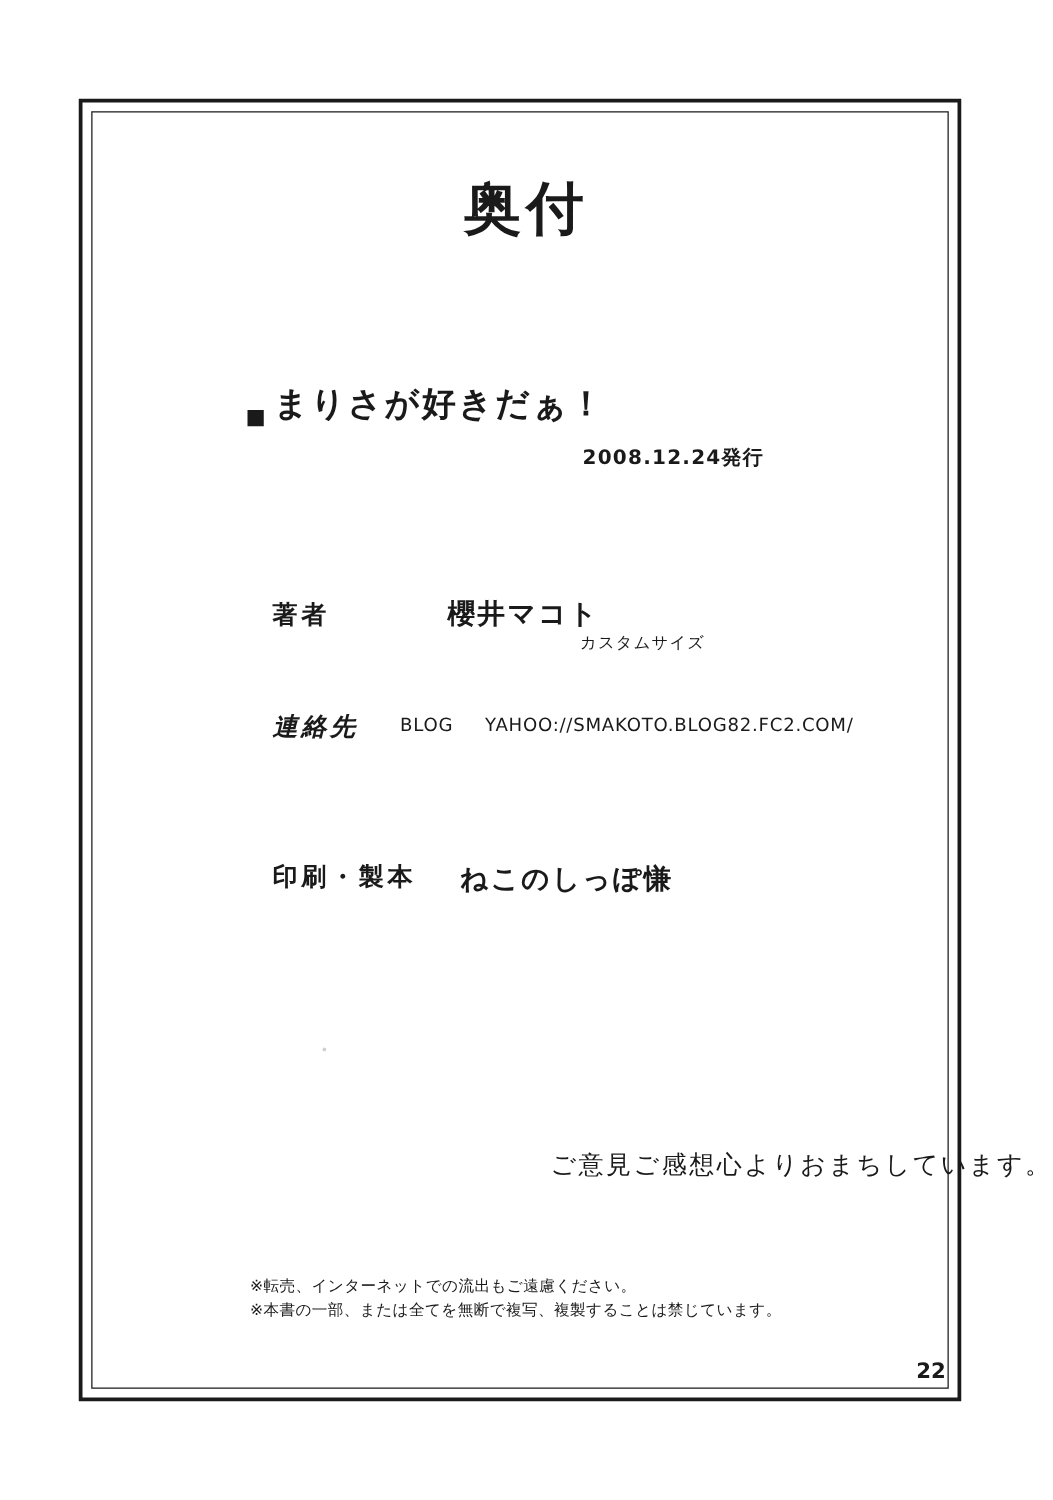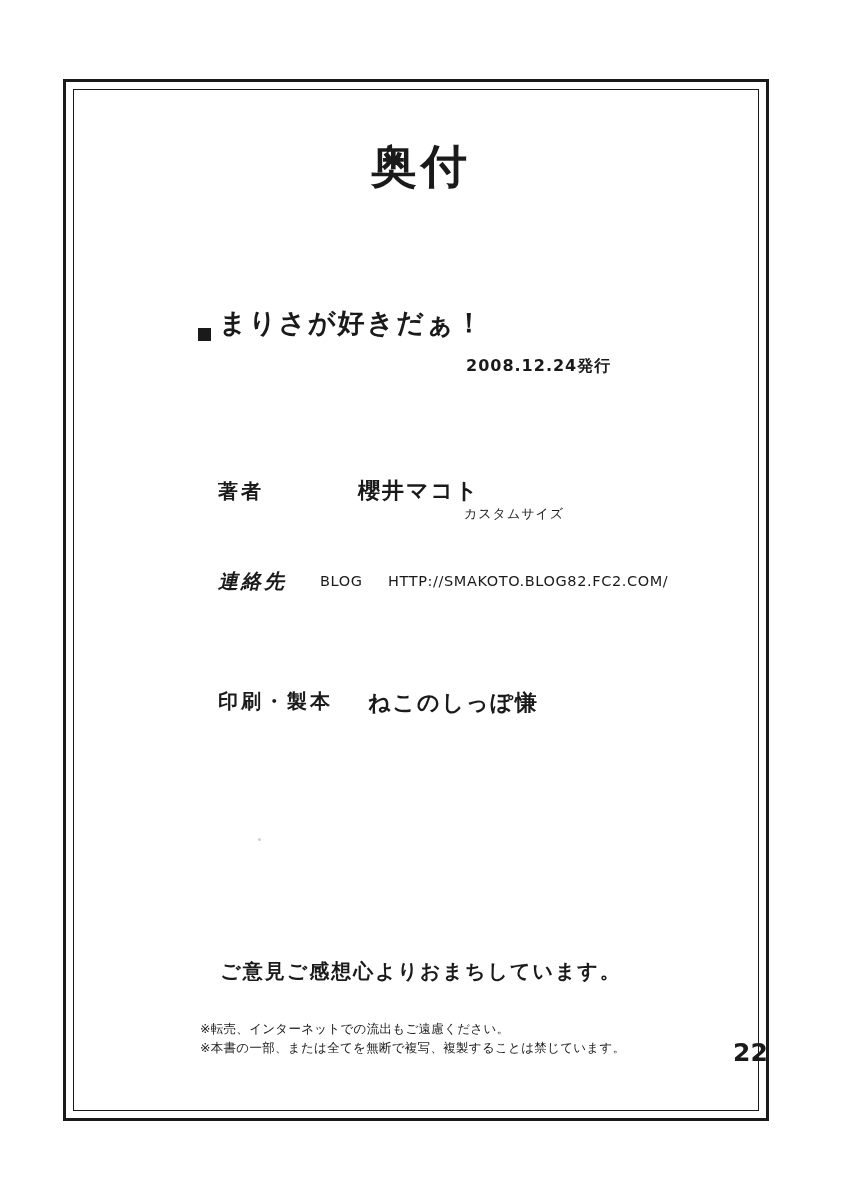--- a/index.html
+++ b/index.html
@@ -137,42 +137,42 @@
     width: 68px;
   }
 
   .row-print .credit-label { left: 218px; top: 218px; }
   .row-print .credit-value { left: 344px; top: 218px; }
 
   
   .footer-note {
     position: absolute;
     left: 0;
-    top: 958px;
-    width: 842px;
-    text-align: center;
+    top: 918px;
+    width: 842px;
+    text-align: right;
     font-size: 20px;
-    font-weight: bold;
+    font-weight: normal;
     letter-spacing: 2px;
   }
   .fine-print {
     position: absolute;
     left: 200px;
     top: 1019px;
     font-size: 12.5px;
     line-height: 19px;
     letter-spacing: 0.3px;
   }
   .fine-line { white-space: nowrap; }
 
   .page-number {
     position: absolute;
     left: 733px;
-    top: 1038px;
-    font-size: 25px;
+    top: 1087px;
+    font-size: 17px;
     font-weight: bold;
     font-family: "DejaVu Sans", "Liberation Sans", sans-serif;
   }
 
   
   .speck {
     position: absolute;
     left: 258px;
     top: 838px;
     width: 3px;
@@ -203,21 +203,21 @@
     <div class="credit-row row-author">
       <span class="credit-label">著者</span>
       <span class="credit-value">櫻井マコト</span>
       <span class="credit-sub">カスタムサイズ</span>
     </div>
 
     <div class="credit-row row-contact">
       <span class="credit-label">連絡先</span>
       <div class="contact-lines">
         <div class="contact-line">
-          <span class="contact-key">BLOG</span><span>HTTP://SMAKOTO.BLOG82.FC2.COM/</span>
+          <span class="contact-key">BLOG</span><span>YAHOO://SMAKOTO.BLOG82.FC2.COM/</span>
         </div>
       </div>
     </div>
 
     <div class="credit-row row-print">
       <span class="credit-label">印刷・製本</span>
       <span class="credit-value">ねこのしっぽ慊</span>
     </div>
 
   </div>

